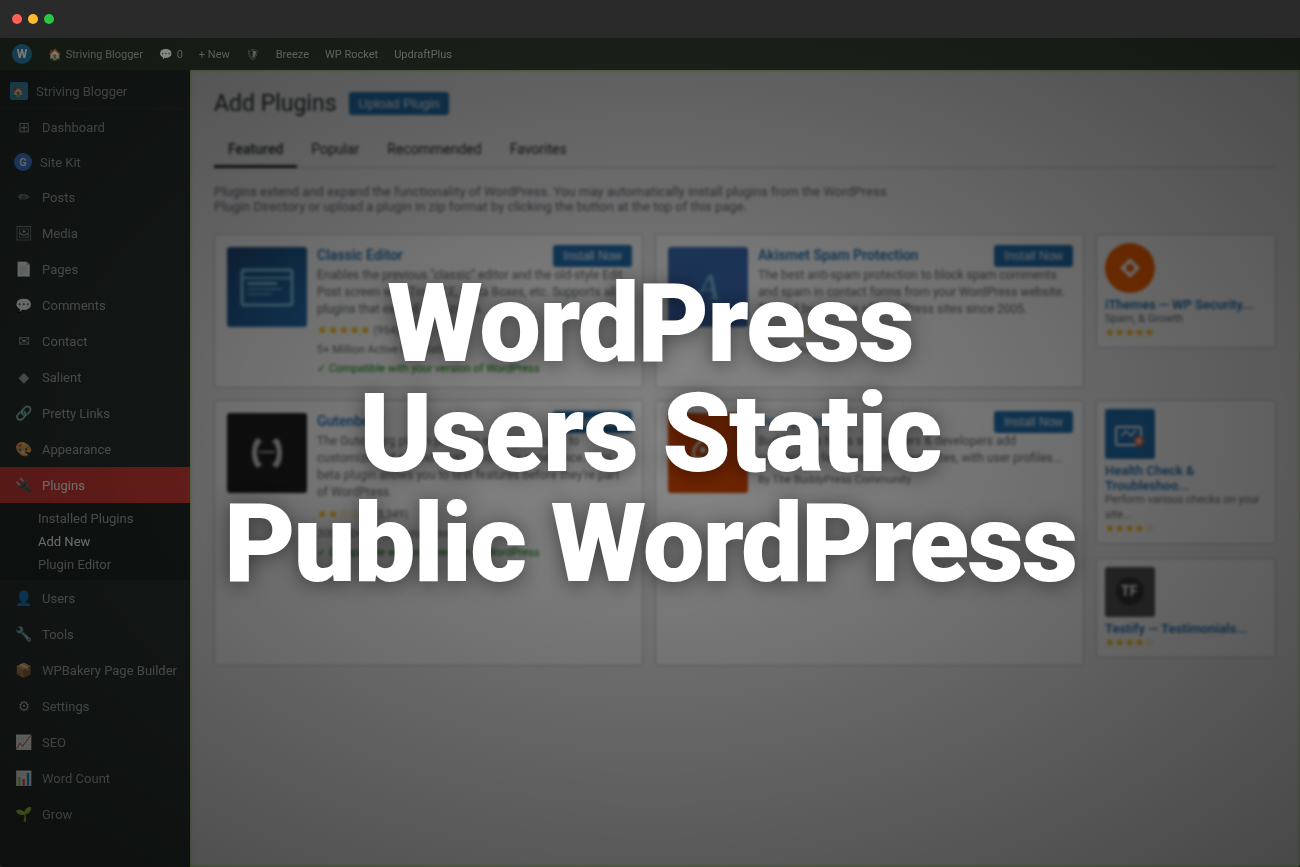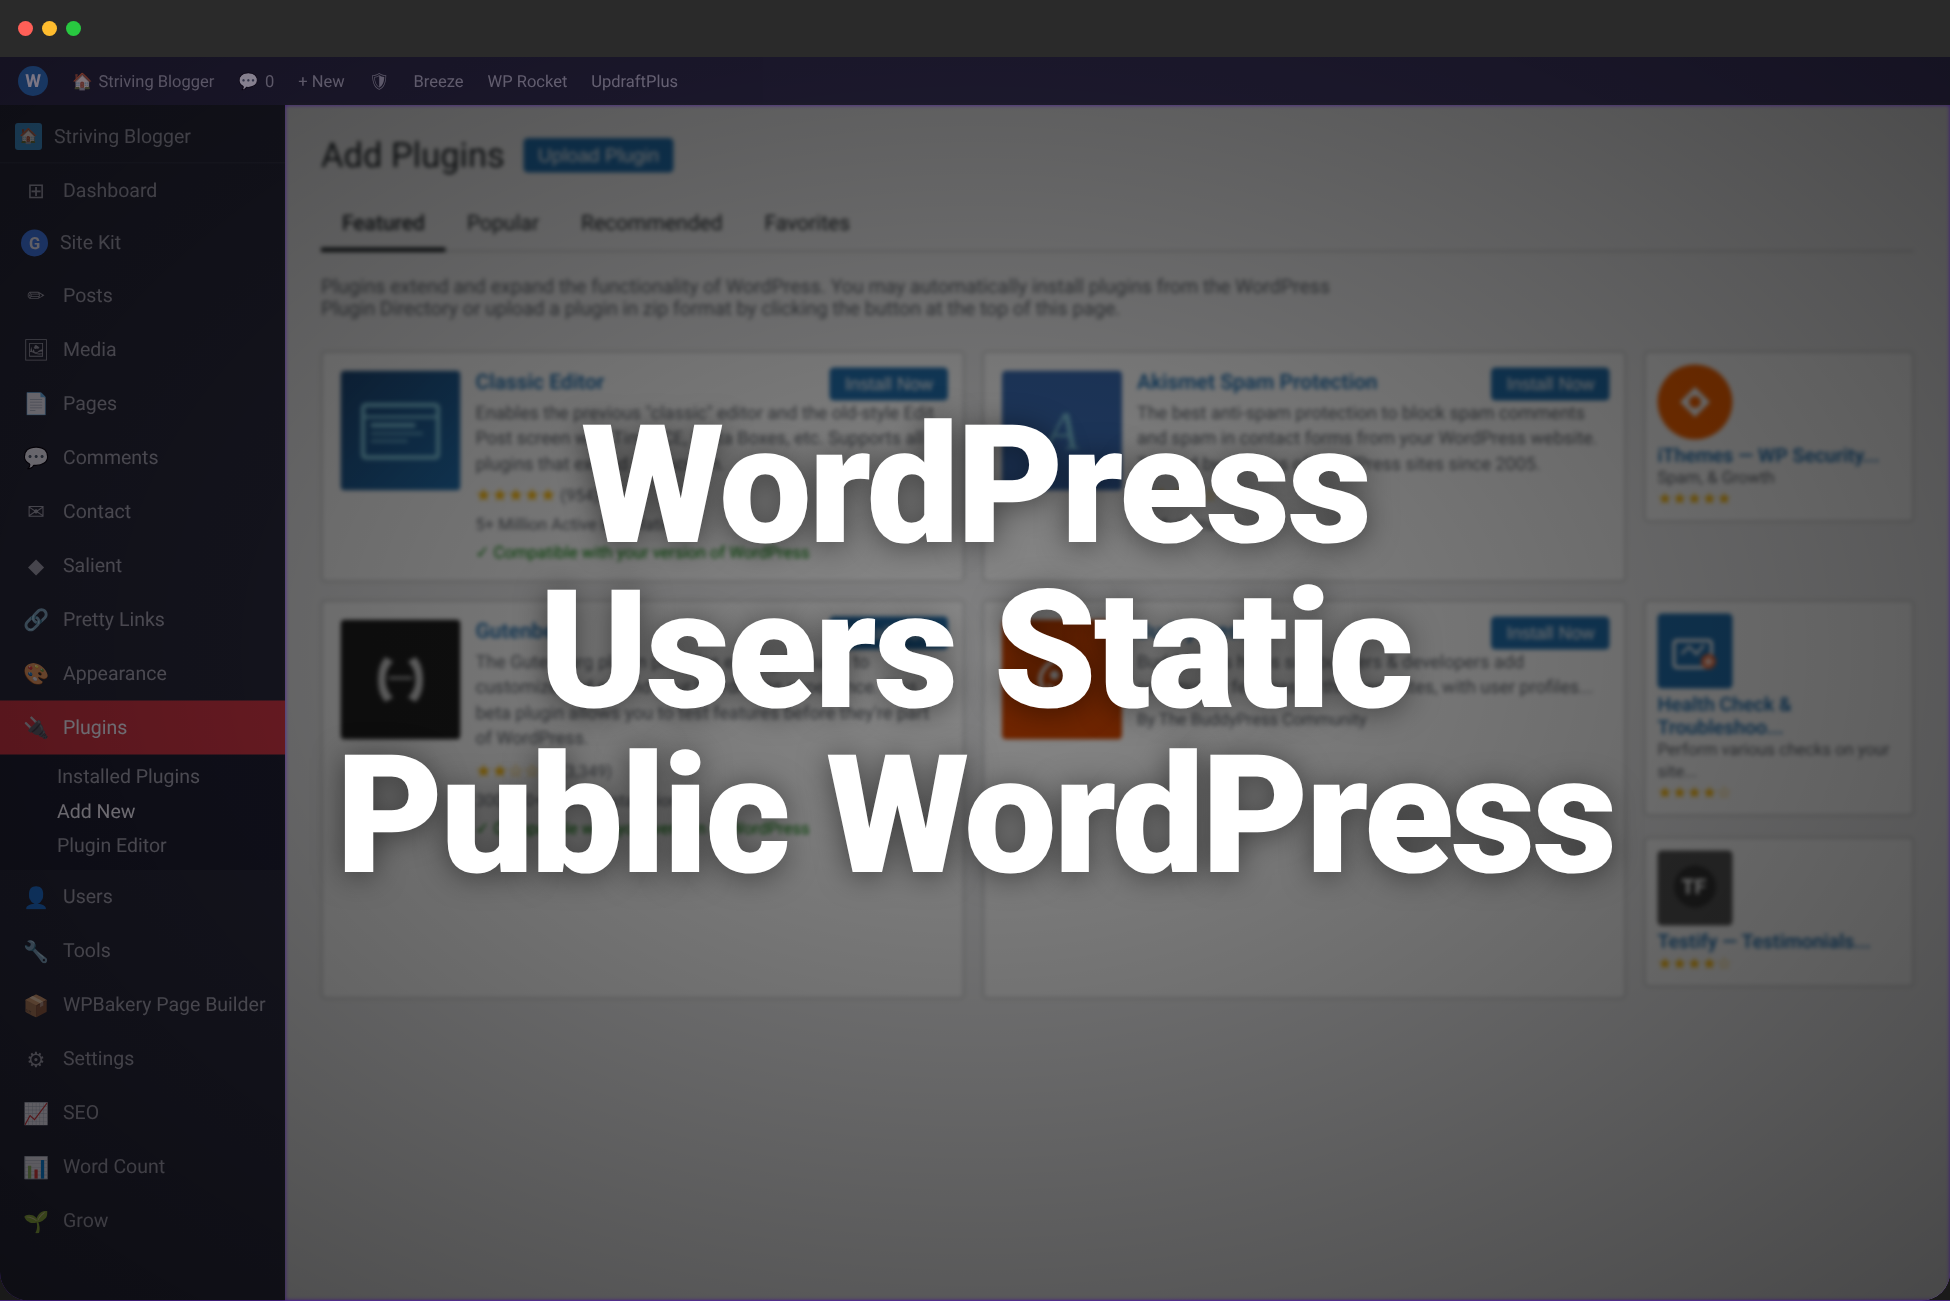--- a/index.html
+++ b/index.html
@@ -9,22 +9,22 @@
       overflow: hidden;
       background: #1a1a1a;
       font-family: -apple-system, BlinkMacSystemFont, "Segoe UI", Roboto, sans-serif;
       position: relative;
     }
 
     
     .screen-frame {
       position: absolute;
       inset: 0;
-      background: #6d28d9;
-      border-radius: 19px;
+      background: #4d7c0f;
+      border-radius: 4px;
       overflow: hidden;
     }
 
     
     .admin-bar {
       position: absolute;
       top: 38px;
       left: 0;
       right: 0;
       height: 32px;

